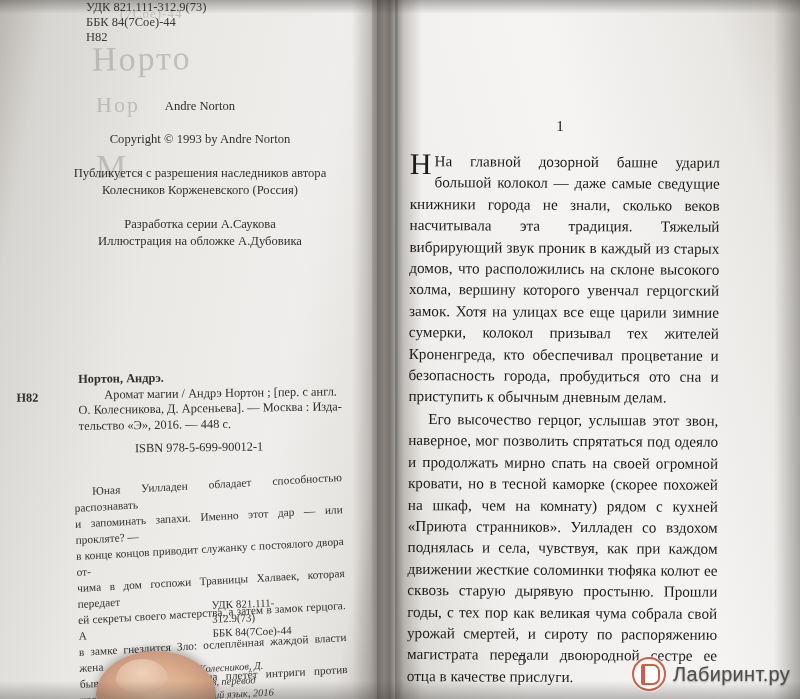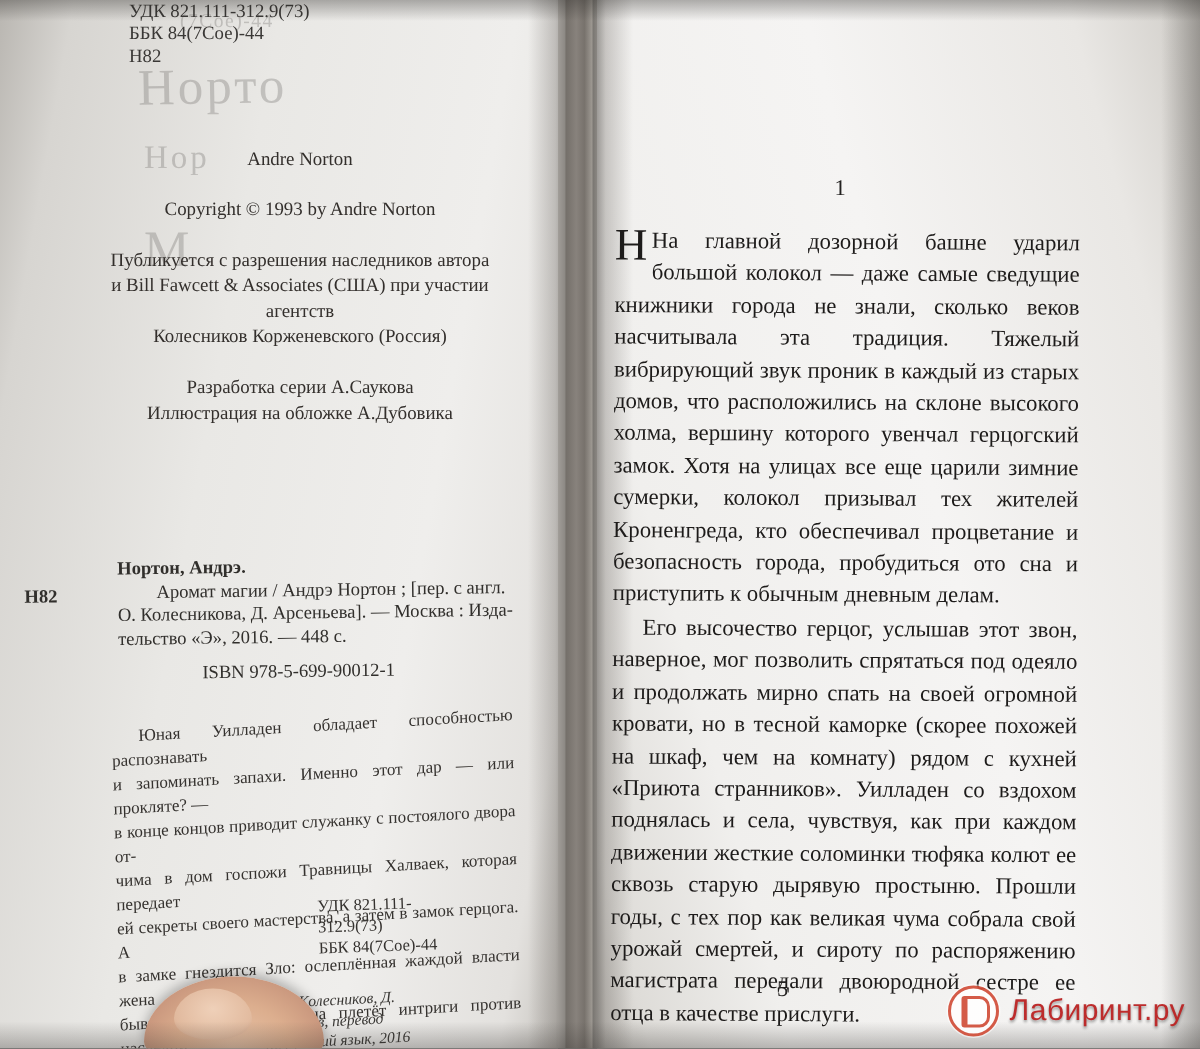--- a/index.html
+++ b/index.html
@@ -228,21 +228,21 @@
     position: absolute;
     left: 7px; top: 5px;
     width: 13px; height: 17px;
     border: 2px solid #d24f3a;
     border-radius: 2px 7px 7px 2px;
     border-left-width: 4px;
   }
   .wm-text {
     font-family: "Liberation Sans", sans-serif;
     font-size: 20px;
-    color: #b91c1c;
+    color: #404040;
     text-shadow: 0 1px 2px rgba(0,0,0,.45);
     letter-spacing: .3px;
   }
   .wm-text .ru { font-size: 20px; }
 
   
   .thumb {
     position: absolute;
     left: 96px;
     bottom: -14px;
@@ -299,21 +299,20 @@
       <div>УДК 821.111-312.9(73)</div>
       <div>ББК 84(7Сое)-44</div>
       <div>Н82</div>
     </div>
 
     <div class="lp-center">
       <div class="author">Andre Norton</div>
       <div class="copy">Copyright © 1993 by Andre Norton</div>
       <div class="block2">
         <div>Публикуется с разрешения наследников автора</div>
-        <div>и Bill Fawcett &amp; Associates (США) при участии агентств</div>
         <div>Колесников Корженевского (Россия)</div>
       </div>
       <div class="block3">
         <div>Разработка серии А.Саукова</div>
         <div>Иллюстрация на обложке А.Дубовика</div>
       </div>
     </div>
 
     <div class="lp-cip">
       <div class="h82">Н82</div>

